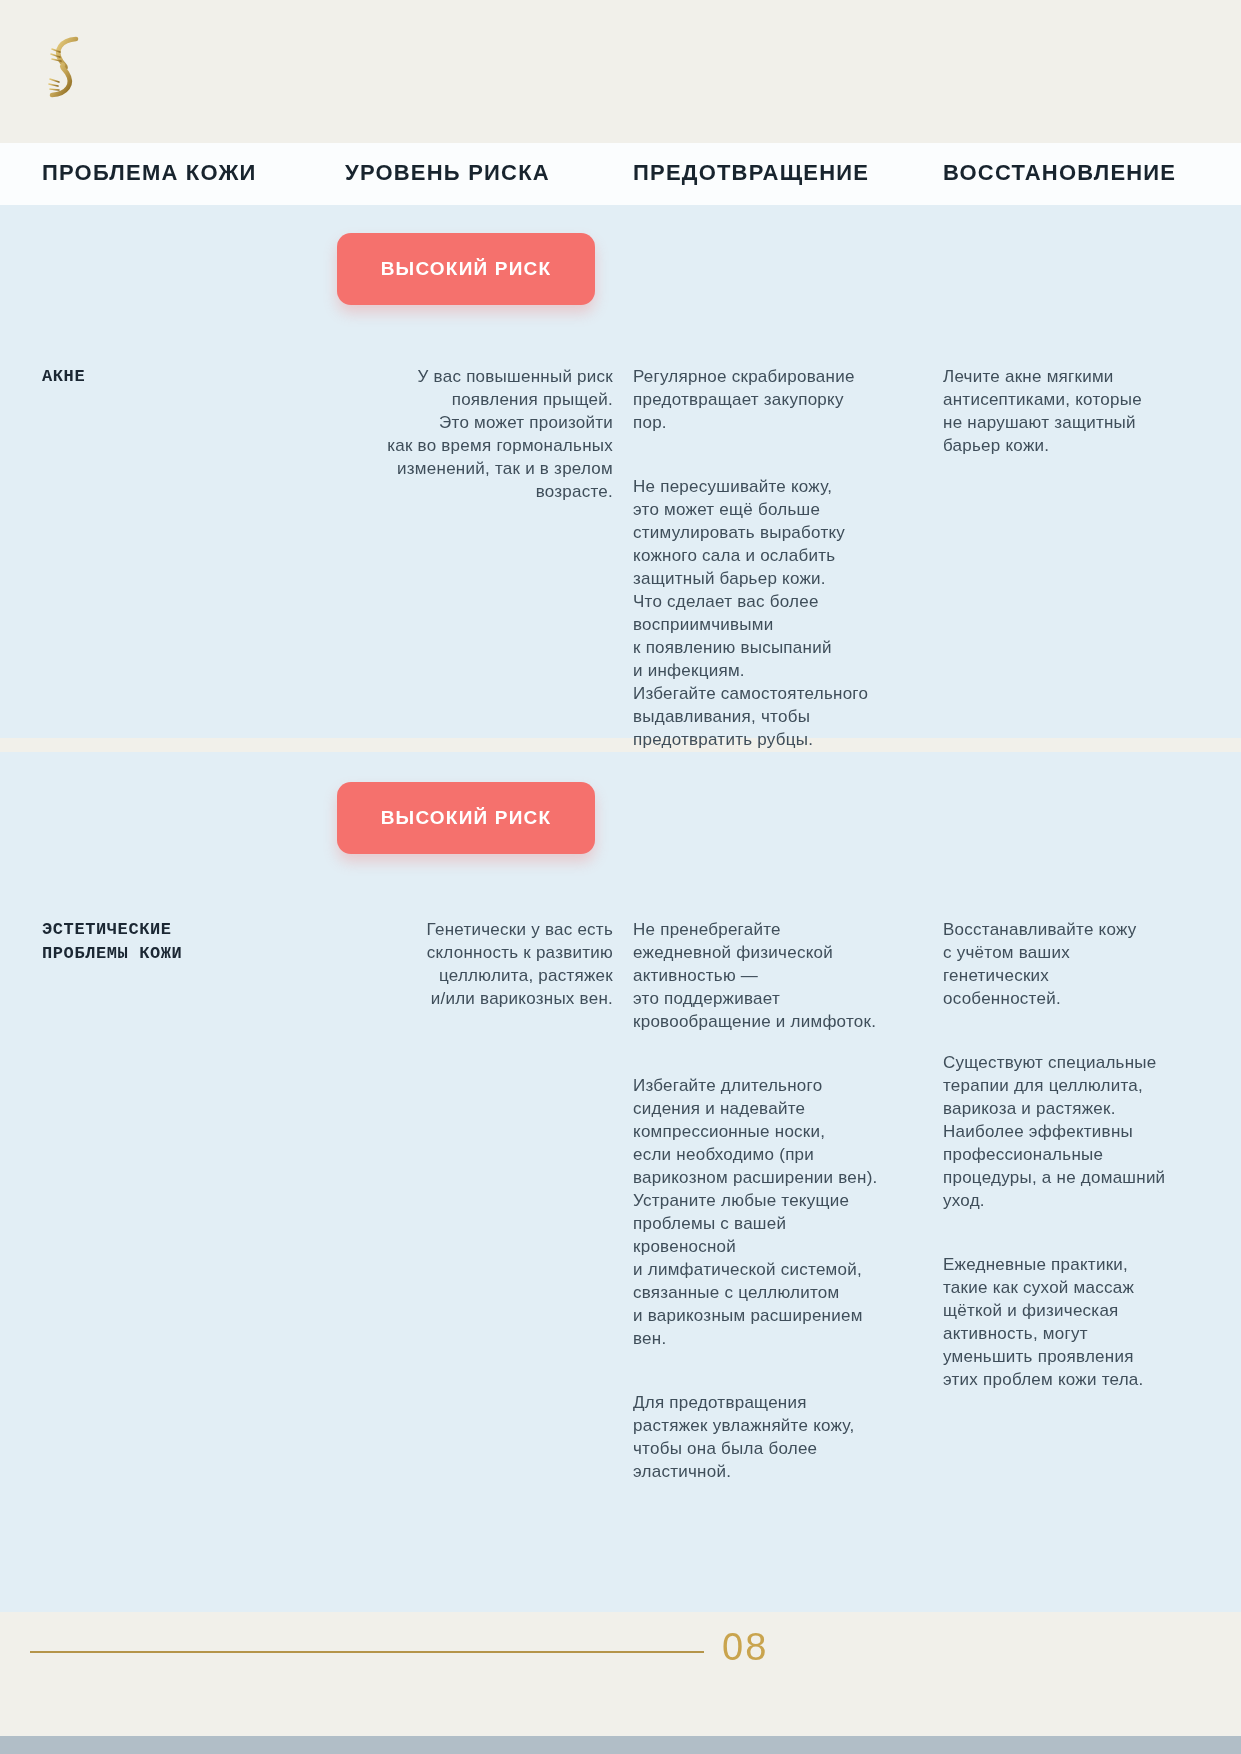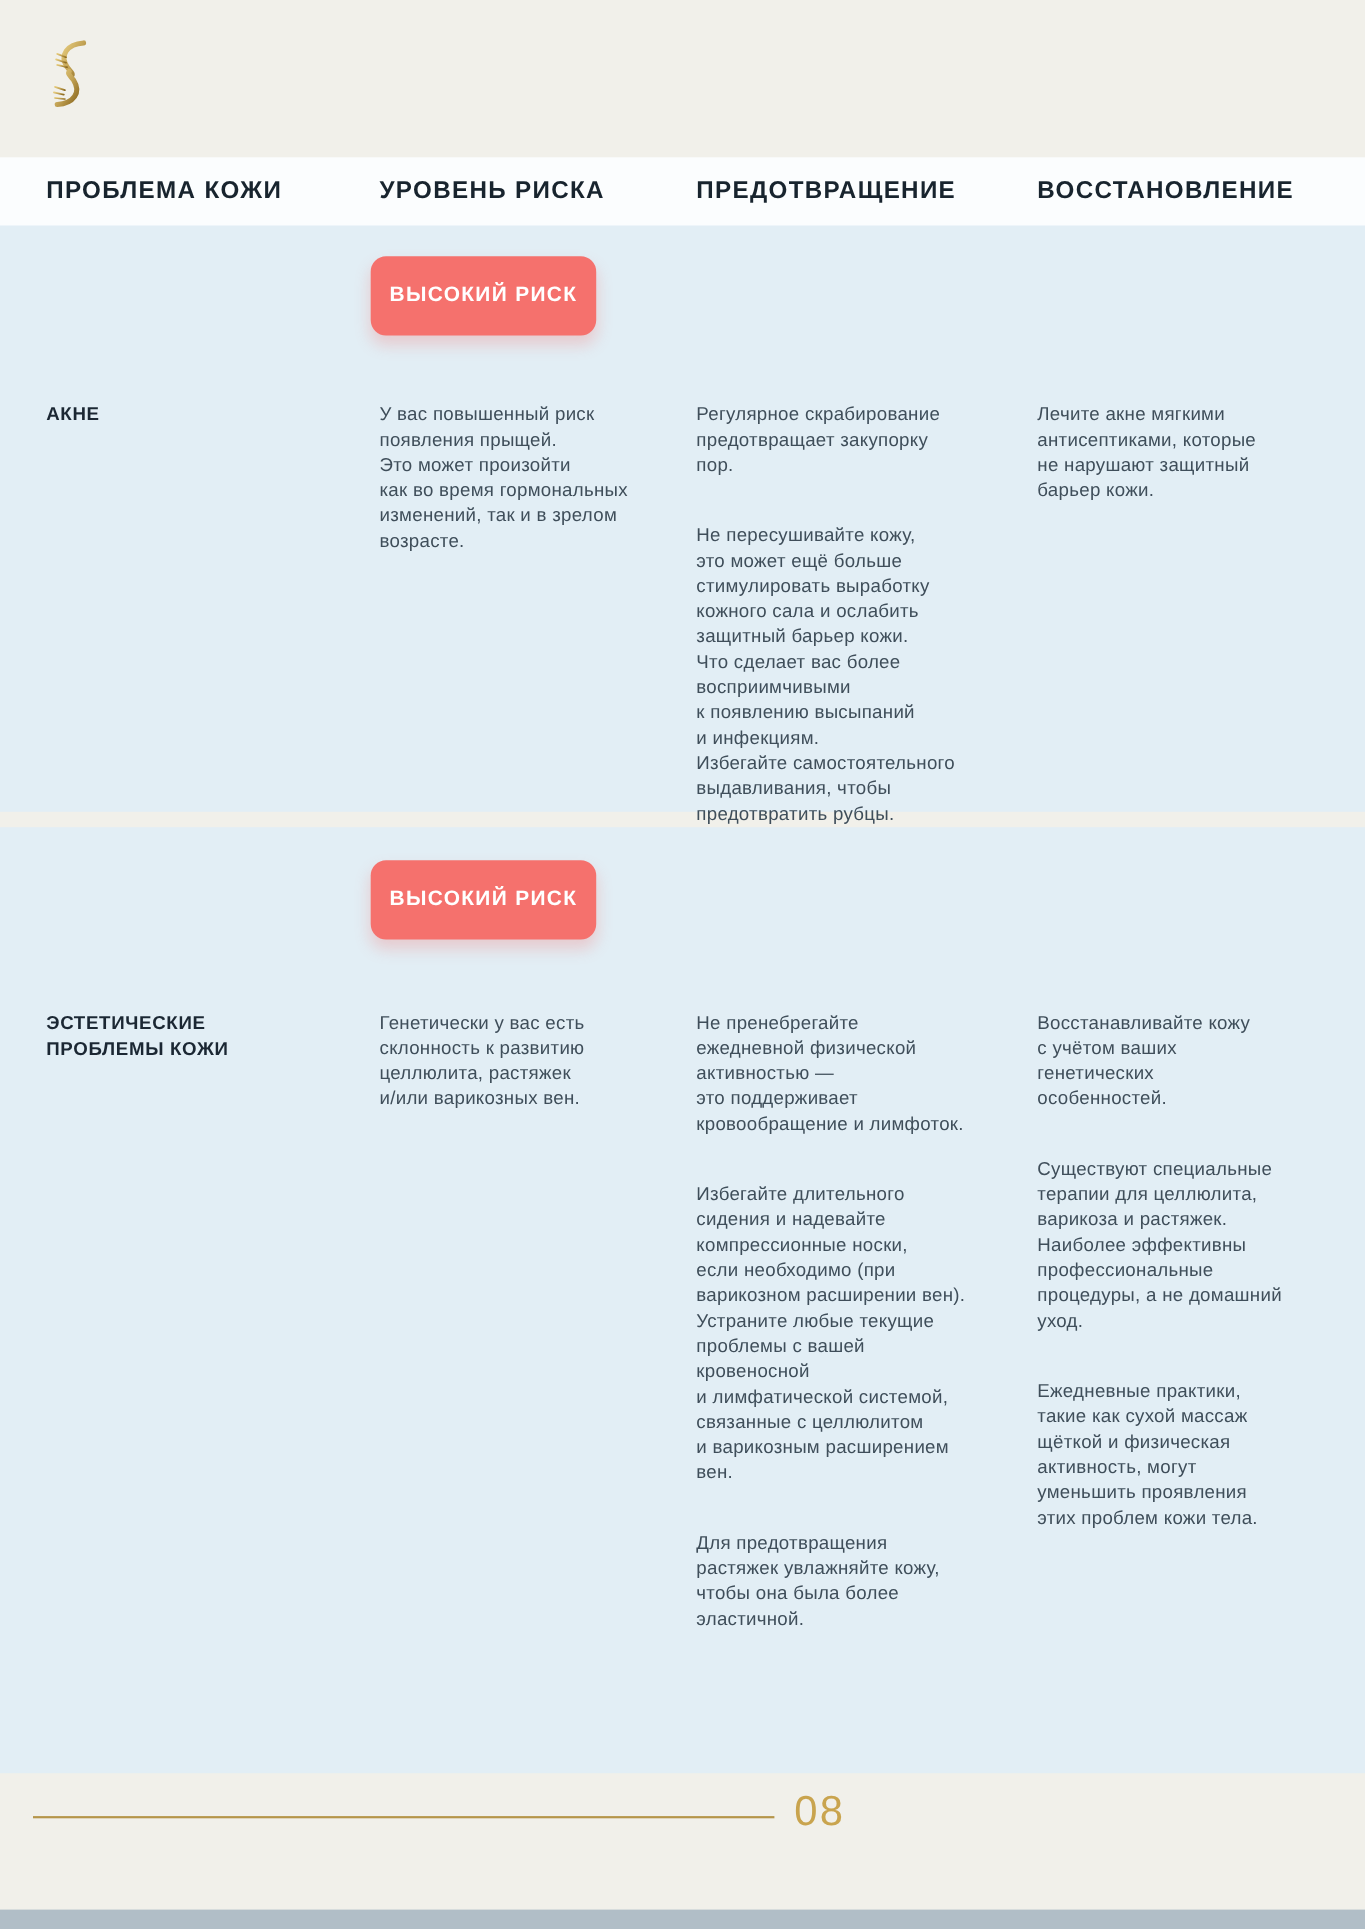--- a/index.html
+++ b/index.html
@@ -24,35 +24,35 @@
     font-size:22px;font-weight:700;letter-spacing:1.2px;
     color:#18242e;white-space:nowrap;
   }
   .ch-1{left:42px;}  .ch-2{left:345px;}  .ch-3{left:633px;}  .ch-4{left:943px;}
   
   .panel{position:absolute;left:0;width:1241px;background:#e2eef5;}
   .panel-1{top:205px;height:533px;}
   .panel-2{top:752px;height:860px;}
   
   .badge{
-    position:absolute;left:337px;width:205px;height:72px;
+    position:absolute;left:337px;width:258px;height:72px;
     background:#f5716d;border-radius:14px;
     display:flex;align-items:center;justify-content:center;
     color:#ffffff;font-size:19px;font-weight:700;letter-spacing:1.2px;
     box-shadow:0 8px 14px rgba(244,113,109,0.28);
     white-space:nowrap;
   }
   .panel-1 .badge{top:28px;}
   .panel-2 .badge{top:30px;}
   
   .col{position:absolute;white-space:pre-line;}
   .panel-1 .col{top:142px;}
   .panel-2 .col{top:148px;}
-  .col-problem{left:42px;width:260px;}
-  .col-risk{left:345px;width:268px;}
+  .col-problem{left:42px;width:260px;font-family:Liberation Mono, monospace;}
+  .col-risk{left:345px;width:268px;text-align:right;}
   .col-prevention{left:633px;width:302px;}
   .col-recovery{left:943px;width:272px;}
   .problem-title{
     font-size:17px;font-weight:700;letter-spacing:0.6px;
     color:#1b2733;line-height:24px;margin:0;
   }
   .para{
     font-size:17px;line-height:23px;letter-spacing:0.25px;
     color:#3f4e5a;margin:0 0 23px 0;
   }

